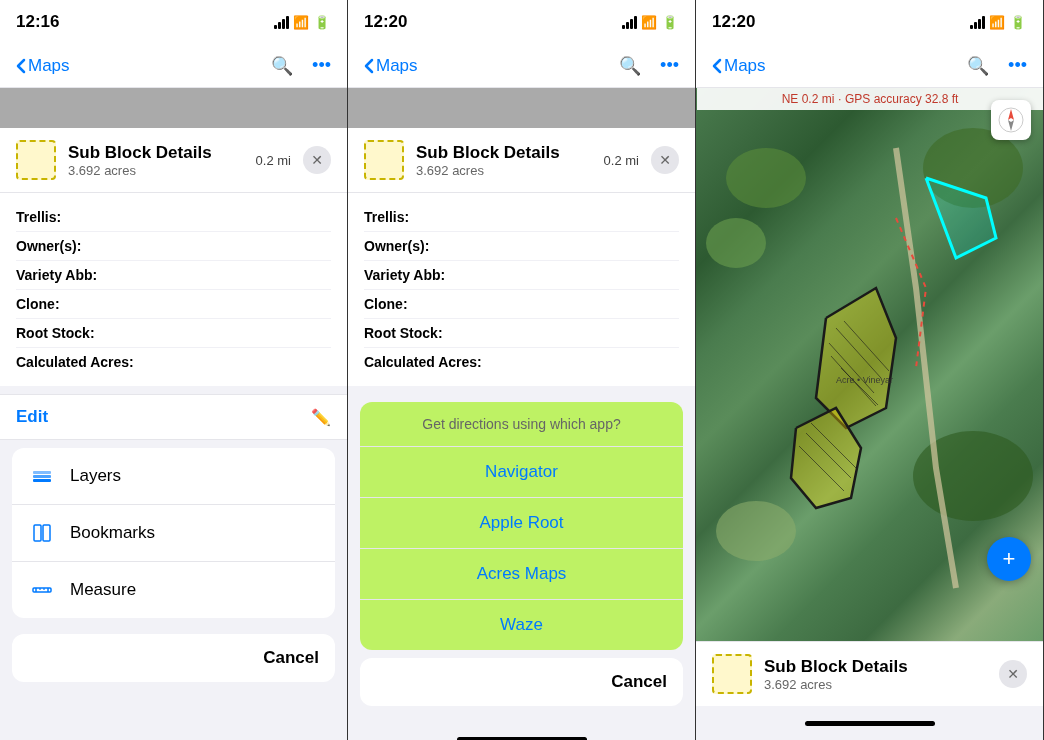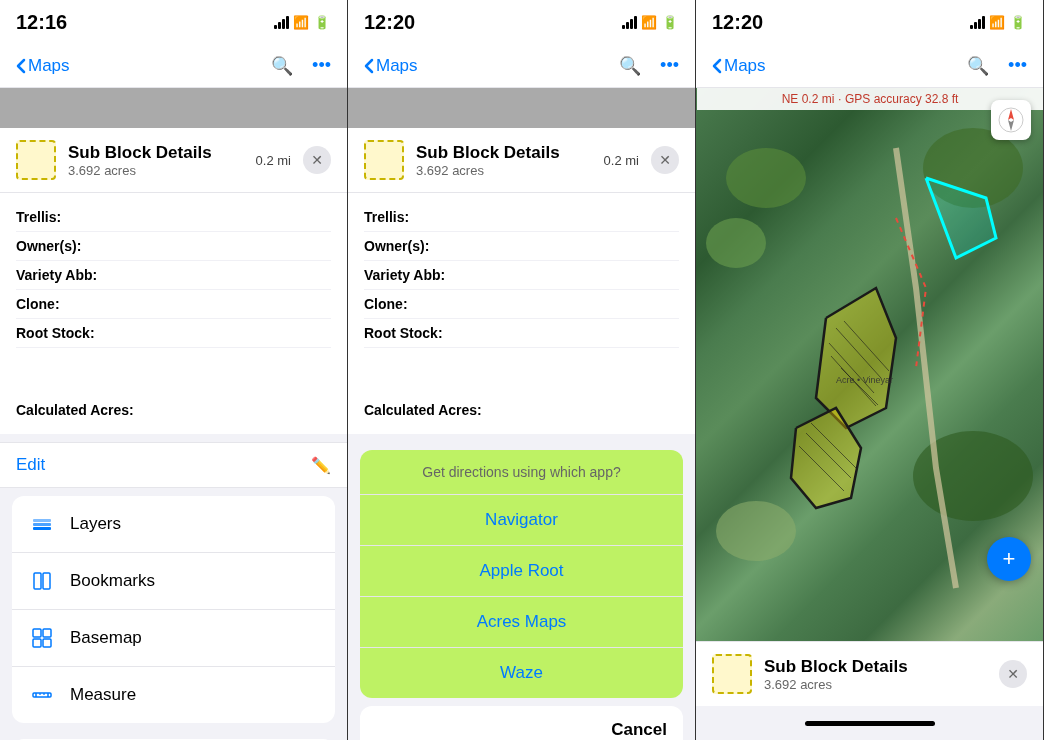--- a/index.html
+++ b/index.html
@@ -29,21 +29,21 @@
       height: 44px;
       background: #fff;
       display: flex;
       align-items: center;
       justify-content: space-between;
       padding: 0 16px;
       font-size: 13px;
       font-weight: 600;
       flex-shrink: 0;
     }
-    .status-bar .time { font-size: 20px; font-weight: 700; }
+    .status-bar .time { font-size: 17px; font-weight: 700; }
     .status-icons { display: flex; align-items: center; gap: 5px; }
     .signal-bars { display: flex; align-items: flex-end; gap: 1px; }
     .signal-bar { width: 3px; background: #000; border-radius: 1px; }
 
     
     .nav-bar {
       height: 44px;
       background: #fff;
       display: flex;
       align-items: center;
@@ -100,35 +100,35 @@
       padding: 10px 16px;
       flex-shrink: 0;
     }
     .detail-row {
       padding: 6px 0;
       border-bottom: 1px solid #f0f0f5;
       font-size: 14px;
       font-weight: 600;
       color: #000;
     }
-    .detail-row:last-child { border-bottom: none; margin-top: 48px; }
+    .detail-row:last-child { border-bottom: none; }
 
     
     .edit-row {
       background: #fff;
       padding: 12px 16px;
       display: flex;
       align-items: center;
       justify-content: space-between;
       border-top: 1px solid #e5e5ea;
       border-bottom: 1px solid #e5e5ea;
       flex-shrink: 0;
       margin-top: 8px;
     }
-    .edit-label { color: #007aff; font-size: 17px; font-weight: 400; text-align: right; }
+    .edit-label { color: #007aff; font-size: 17px; font-weight: 700; text-align: right; }
     .edit-pencil { color: #007aff; font-size: 16px; }
 
     
     .menu-list {
       background: #fff;
       border-radius: 12px;
       margin: 8px 12px;
       overflow: hidden;
       flex-shrink: 0;
     }
@@ -345,31 +345,20 @@
         <svg width="22" height="22" viewBox="0 0 22 22" fill="none">
           <rect x="3" y="3" width="7" height="16" rx="1" fill="none" stroke="#007aff" stroke-width="1.5"></rect>
           <rect x="12" y="3" width="7" height="16" rx="1" fill="none" stroke="#007aff" stroke-width="1.5"></rect>
         </svg>
       </div>
       <span>Bookmarks</span>
     </div>
     <div class="menu-item">
       <div class="menu-item-icon">
         <svg width="22" height="22" viewBox="0 0 22 22" fill="none">
-          <rect x="2" y="2" width="8" height="8" rx="1" fill="none" stroke="#007aff" stroke-width="1.5"></rect>
-          <rect x="12" y="2" width="8" height="8" rx="1" fill="none" stroke="#007aff" stroke-width="1.5"></rect>
-          <rect x="2" y="12" width="8" height="8" rx="1" fill="none" stroke="#007aff" stroke-width="1.5"></rect>
-          <rect x="12" y="12" width="8" height="8" rx="1" fill="none" stroke="#007aff" stroke-width="1.5"></rect>
-        </svg>
-      </div>
-      <span>Basemap</span>
-    </div>
-    <div class="menu-item">
-      <div class="menu-item-icon">
-        <svg width="22" height="22" viewBox="0 0 22 22" fill="none">
           <rect x="2" y="9" width="18" height="4" rx="1" fill="none" stroke="#007aff" stroke-width="1.5"></rect>
           <line x1="5" y1="9" x2="5" y2="13" stroke="#007aff" stroke-width="1.5"></line>
           <line x1="9" y1="9" x2="9" y2="11" stroke="#007aff" stroke-width="1.2"></line>
           <line x1="13" y1="9" x2="13" y2="11" stroke="#007aff" stroke-width="1.2"></line>
           <line x1="17" y1="9" x2="17" y2="13" stroke="#007aff" stroke-width="1.5"></line>
         </svg>
       </div>
       <span>Measure</span>
     </div>
   </div>

